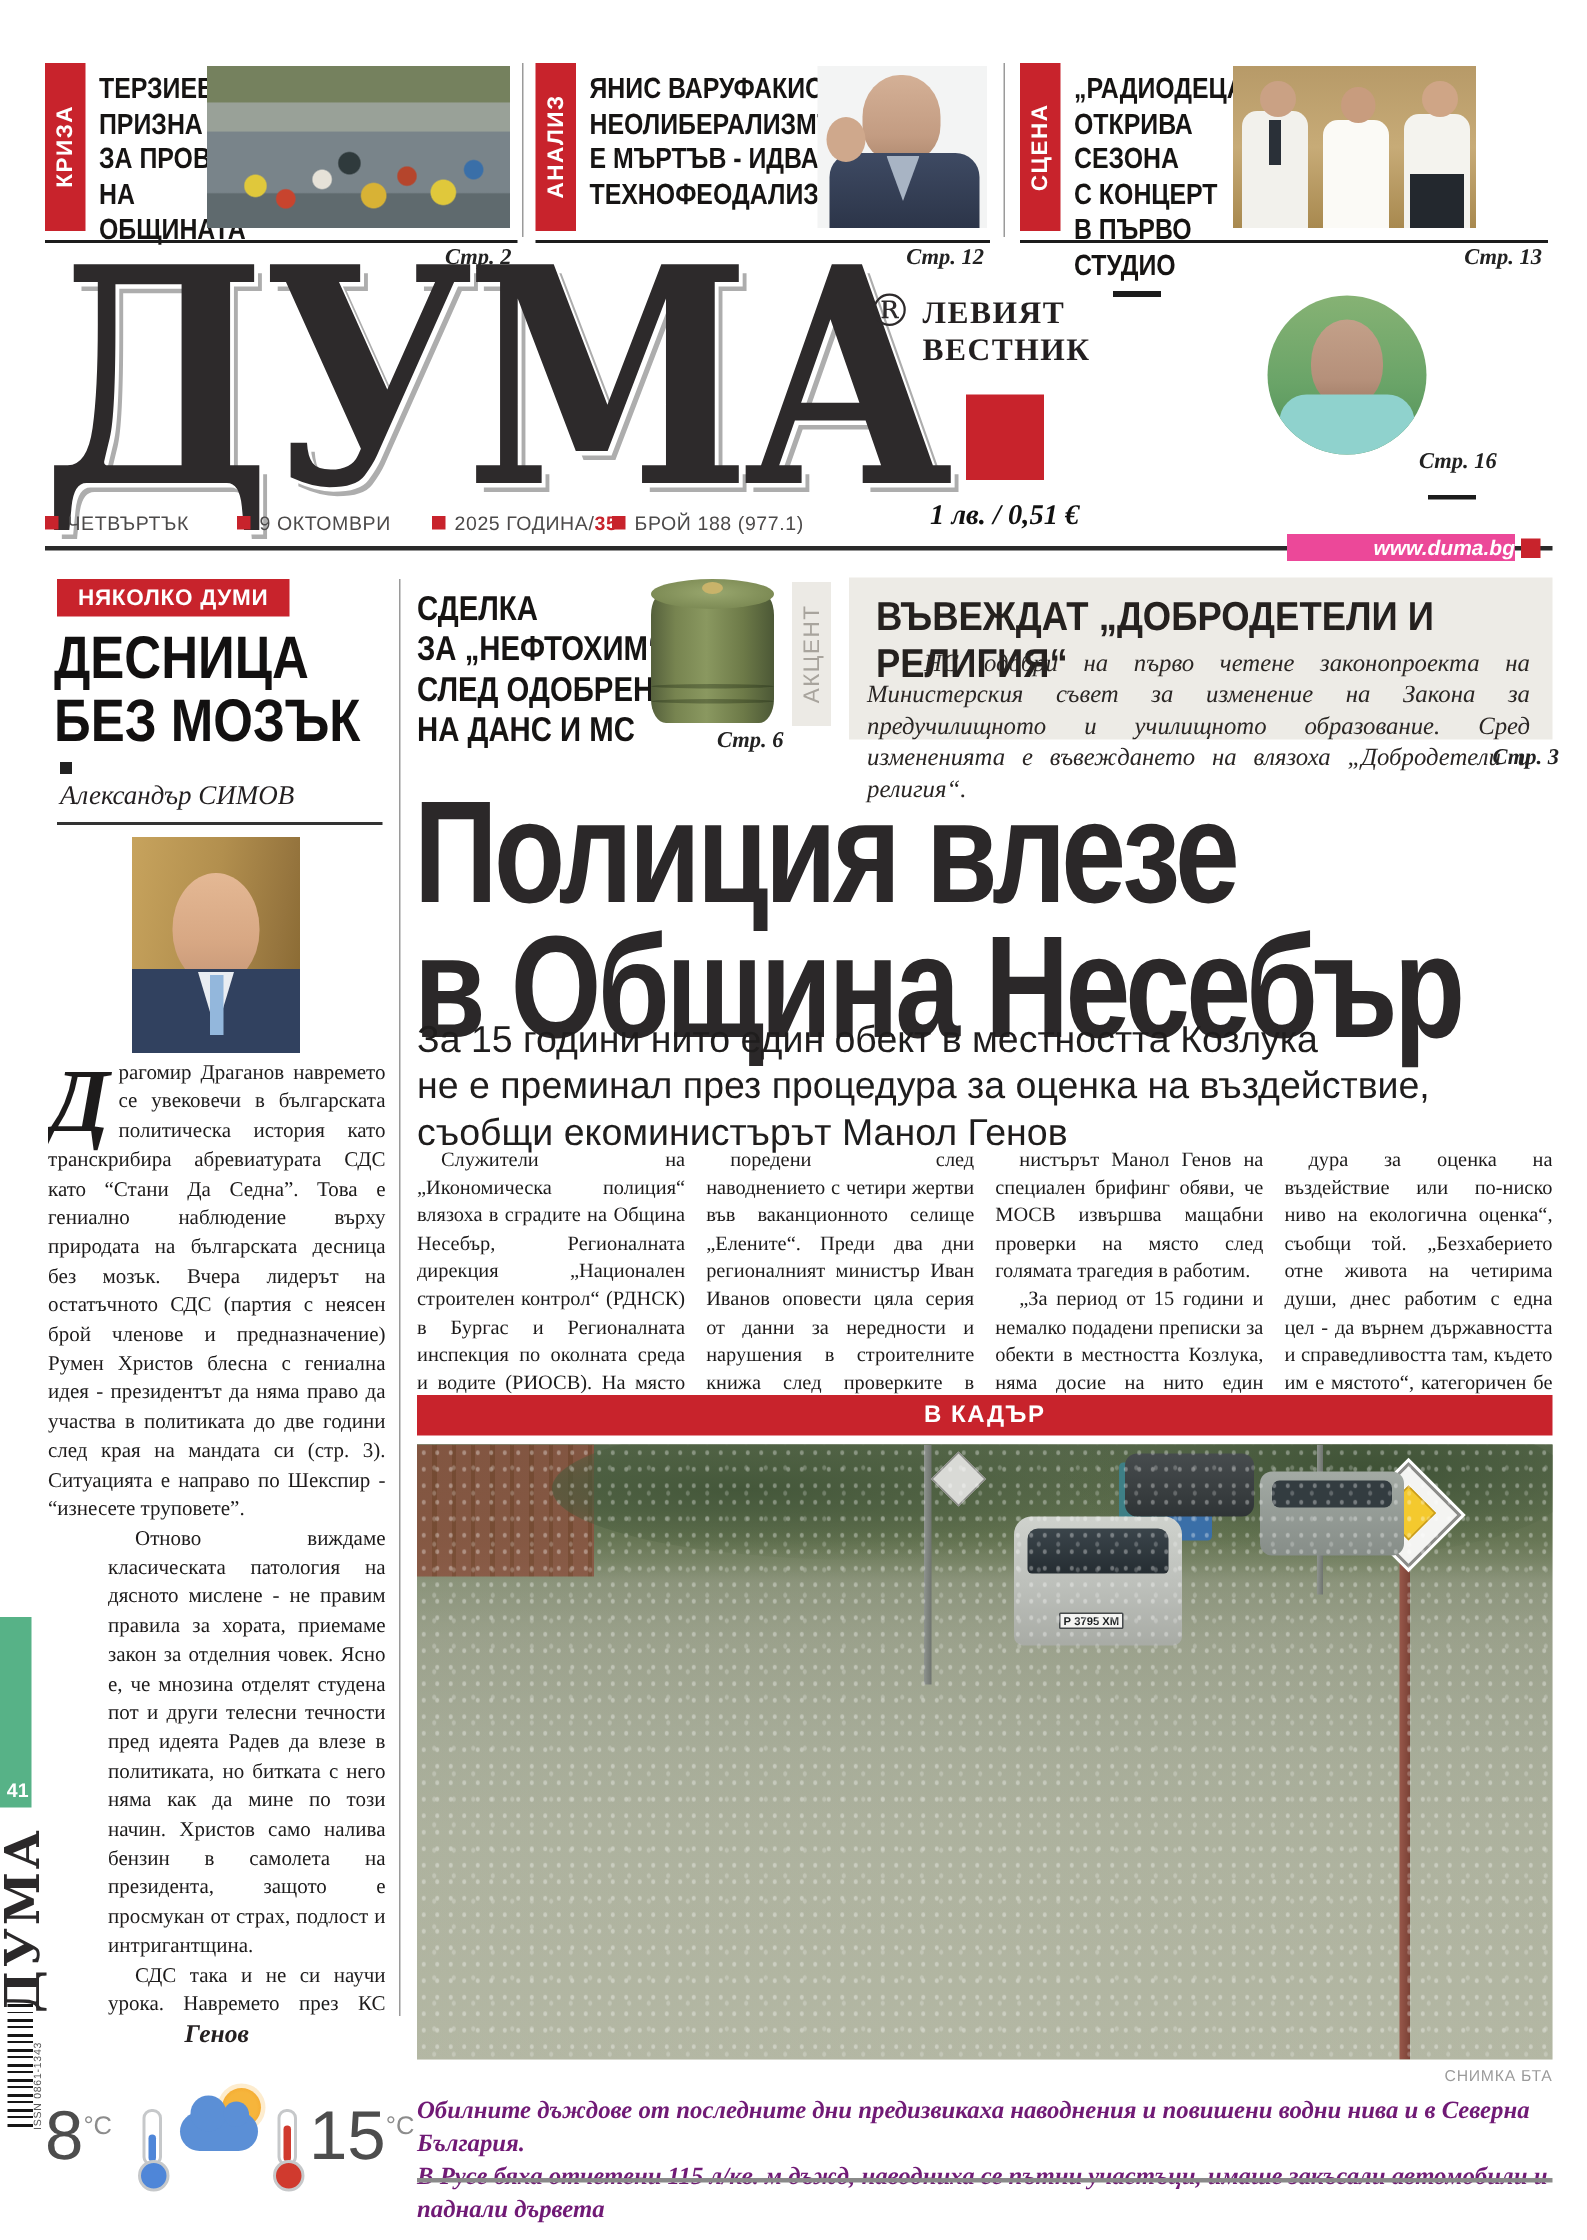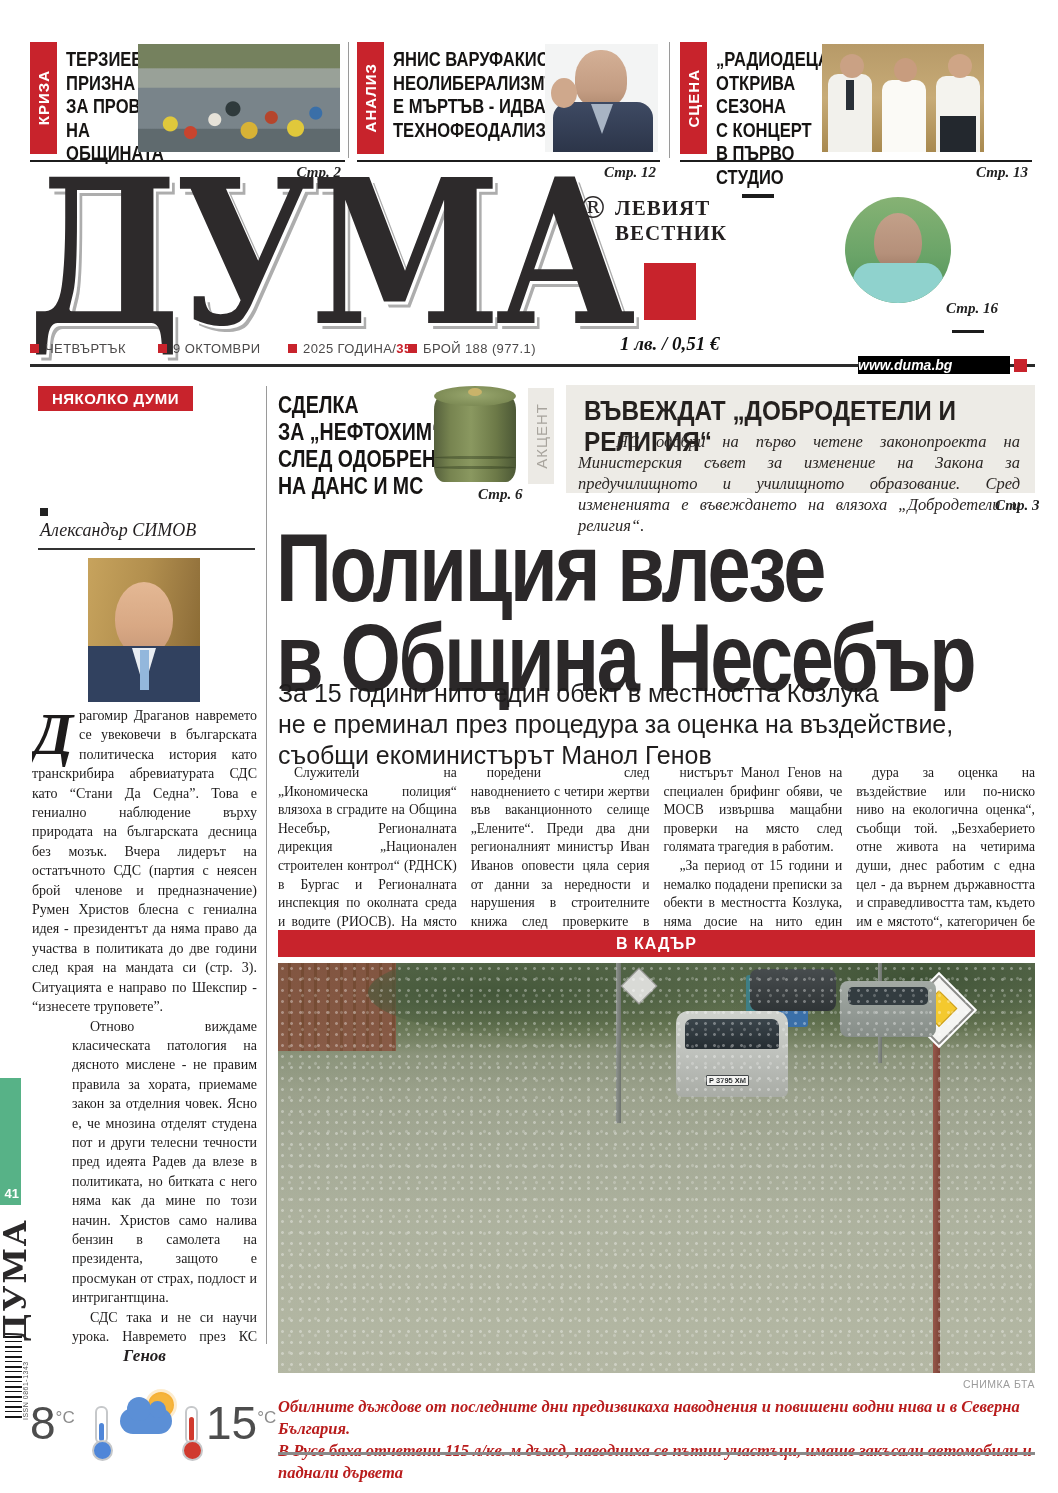--- a/index.html
+++ b/index.html
@@ -38,22 +38,22 @@
   .ref-face{position:absolute;left:29px;top:16px;width:48px;height:58px;border-radius:50% 50% 46% 46%;
             background:linear-gradient(180deg,#c3a089 0%,#b5907a 70%,#a07c66 100%);}
   .ref-shirt{position:absolute;left:8px;top:66px;width:90px;height:44px;border-radius:18px 18px 0 0;
              background:#8fd2cd;}
   .side-dash2{position:absolute;left:952px;top:330px;width:32px;height:3px;background:#1c1c1c;}
   .dateline{position:absolute;top:341px;font-family:"Liberation Sans",sans-serif;font-size:13px;
             color:#4c4a4a;letter-spacing:.4px;}
   .dl-sq{display:inline-block;width:9px;height:9px;background:#c8232c;margin-right:6px;}
   .price{position:absolute;left:620px;top:333px;font:italic 700 19px "Liberation Serif",serif;color:#111;}
   .mast-rule{position:absolute;left:30px;top:364px;width:1005px;height:3px;background:#2a2a2a;}
-  .site-box{position:absolute;left:858px;top:356px;width:152px;height:18px;background:#000000;
-            color:#fff;font:italic 700 14px "Liberation Sans",sans-serif;text-align:left;line-height:18px;}
+  .site-box{position:absolute;left:858px;top:356px;width:152px;height:18px;background:#ec4899;
+            color:#fff;font:italic 700 14px "Liberation Sans",sans-serif;text-align:right;line-height:18px;}
   
   .op-kicker{position:absolute;left:38px;top:386px;width:155px;height:25px;background:#c8232c;color:#fff;
              font:700 15px/25px "Liberation Sans",sans-serif;text-align:center;letter-spacing:.5px;}
   .op-title{position:absolute;left:36px;top:418px;font-family:"Liberation Sans",sans-serif;font-weight:700;
             font-size:40px;line-height:42px;color:#121010;}
   .op-bullet{position:absolute;left:40px;top:508px;width:8px;height:8px;background:#222;}
   .op-byline{position:absolute;left:40px;top:520px;font:italic 18px "Liberation Serif",serif;}
   .op-rule{position:absolute;left:38px;top:548px;width:217px;height:2px;background:#333;}
   .op-photo{position:absolute;left:88px;top:558px;width:112px;height:144px;overflow:hidden;
             background:linear-gradient(100deg,#c7a35d 0%,#b28f4e 45%,#96753e 80%,#86672f 100%);}
@@ -147,21 +147,21 @@
   .plate{position:absolute;background:#f4f4f2;border:1px solid #45494b;color:#1c2022;
     font:700 7.5px/9px "Liberation Sans",sans-serif;text-align:center;border-radius:1px;padding:0 2px;}
   .zaf-body{position:absolute;left:0;top:0;width:112px;height:86px;border-radius:12px 12px 6px 6px;
     background:linear-gradient(180deg,#cfd2cd 0%,#bcbfba 55%,#a8aba5 100%);}
   .zaf-glass{position:absolute;left:9px;top:8px;width:94px;height:30px;border-radius:7px 7px 3px 3px;
     background:linear-gradient(180deg,#3b454b,#252d32);}
   .car-dark{background:linear-gradient(180deg,#474c4e,#2f3436);border-radius:8px;}
   .car-gray{background:linear-gradient(180deg,#a3aaa4,#868d88);border-radius:8px;}
   .car-gray .win{position:absolute;left:8px;top:6px;right:8px;height:18px;border-radius:5px;background:#333c40;}
   .credit{position:absolute;top:1378px;right:23px;font:10.5px "Liberation Sans",sans-serif;color:#9b9b9b;letter-spacing:.5px;}
-  .caption{position:absolute;left:278px;top:1396px;width:757px;font:italic 700 16.5px/22px "Liberation Serif",serif;color:#b91c1c;}
+  .caption{position:absolute;left:278px;top:1396px;width:757px;font:italic 700 16.5px/22px "Liberation Serif",serif;color:#701a75;}
   .bot-rule{position:absolute;left:278px;top:1452px;width:757px;height:3px;background:#8a8a8a;}
   
   .green-tab{position:absolute;left:0;top:1078px;width:21px;height:127px;background:#57b287;}
   .green-num{position:absolute;right:2px;bottom:4px;color:#fff;font:700 13px "Liberation Sans",sans-serif;}
   .vlogo{position:absolute;left:-4px;top:1212px;height:130px;display:flex;align-items:center;
     writing-mode:vertical-rl;transform:rotate(180deg);
     font-family:"DejaVu Serif",serif;font-weight:700;font-size:32px;letter-spacing:2px;color:#2b292a;}
   .barcode{position:absolute;left:5px;top:1336px;width:17px;height:82px;
     background:repeating-linear-gradient(180deg,#161616 0 2px,#fff 2px 5px,#161616 5px 6px,#fff 6px 10px);}
   .issn{position:absolute;left:22px;top:1336px;height:84px;writing-mode:vertical-rl;transform:rotate(180deg);
@@ -253,20 +253,22 @@
   <div class="dateline" style="left:30px;"><span class="dl-sq"></span><span>ЧЕТВЪРТЪК</span></div>
   <div class="dateline" style="left:158px;"><span class="dl-sq"></span><span>9 ОКТОМВРИ</span></div>
   <div class="dateline" style="left:288px;"><span class="dl-sq"></span><span>2025 ГОДИНА/</span><span style="color:#c8232c;font-weight:700;">35</span></div>
   <div class="dateline" style="left:408px;"><span class="dl-sq"></span><span>БРОЙ 188 (977.1)</span></div>
   <div class="price">1 лв. / 0,51 €</div>
   <div class="mast-rule"></div>
   <div class="site-box">www.duma.bg</div>
   <div class="redsq" style="left:1014px;top:359px;width:13px;height:13px;"></div>
 
   <div class="op-kicker">НЯКОЛКО ДУМИ</div>
+  <div class="op-title"><span class="cond pre">ДЕСНИЦА
+БЕЗ МОЗЪК</span></div>
   <div class="op-bullet"></div>
   <div class="op-byline">Александър СИМОВ</div>
   <div class="op-rule"></div>
   <div class="op-photo">
     <div class="op-face"></div>
     <div class="op-suit"></div>
     <div class="op-shirt"></div>
     <div class="op-tie"></div>
   </div>
   <div class="op-body">

